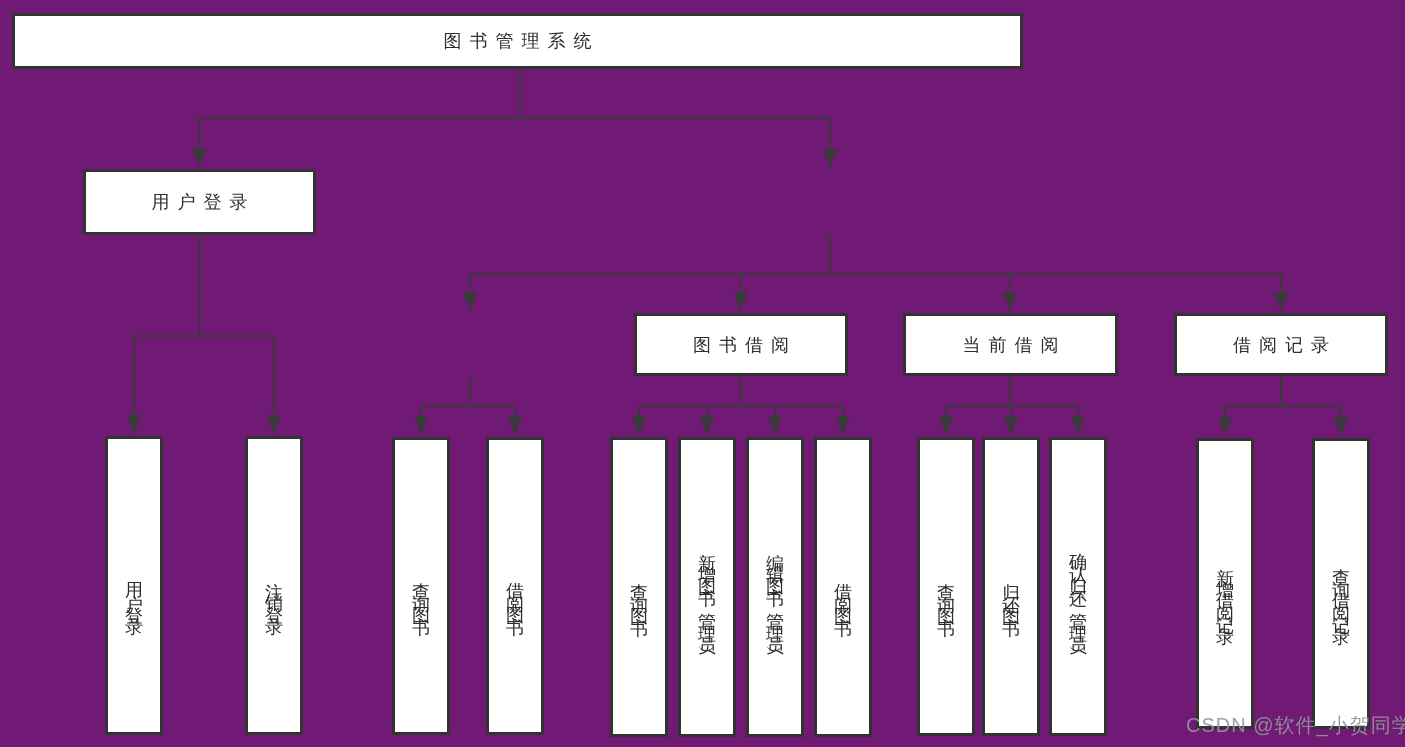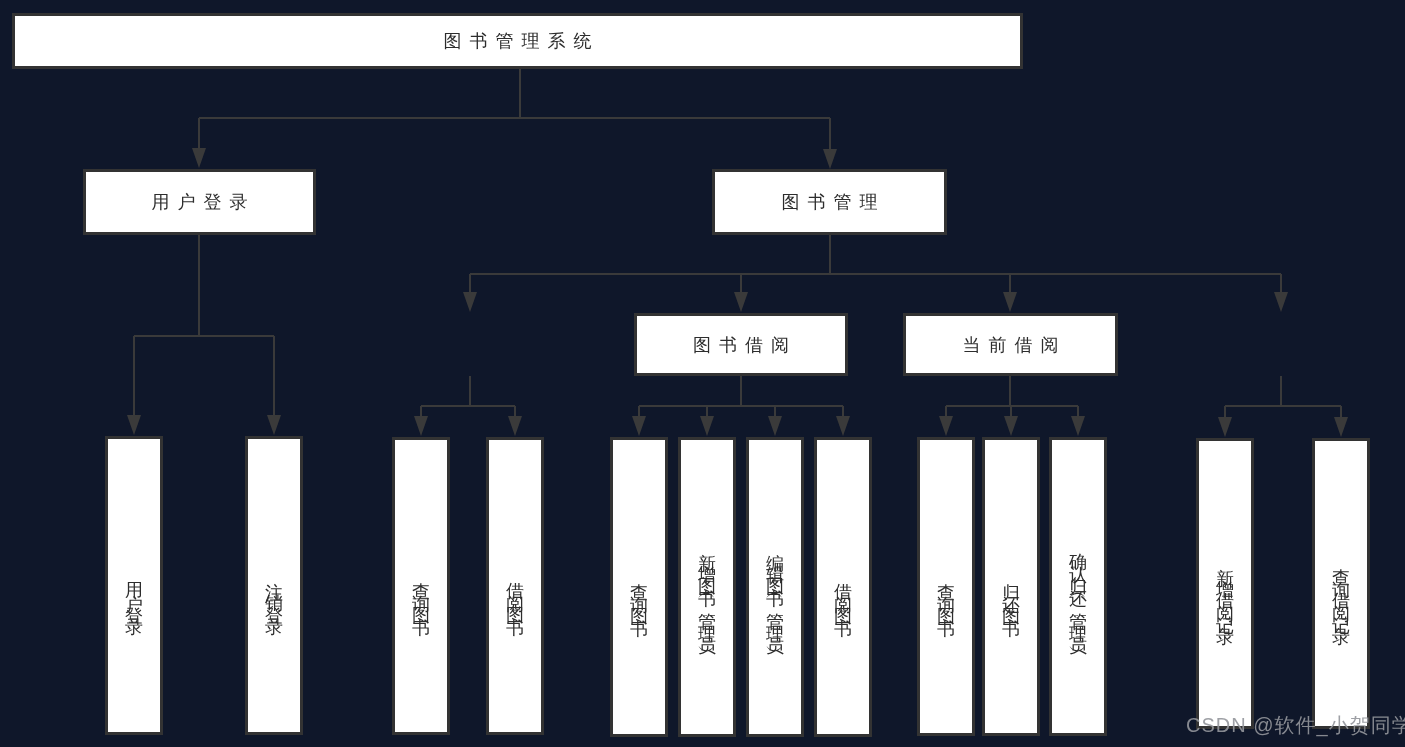--- a/index.html
+++ b/index.html
@@ -5,21 +5,21 @@
   html, body {
     margin: 0;
     padding: 0;
     background: #ffffff;
     font-family: "Liberation Sans", "DejaVu Sans", sans-serif;
   }
   #canvas {
     position: relative;
     width: 1405px;
     height: 747px;
-    background: #0f172a;
+    background: #701a75;
     overflow: hidden;
   }
   #wires {
     position: absolute;
     left: 0; top: 0;
     width: 1405px;
     height: 747px;
   }
   .box {
     position: absolute;
@@ -102,29 +102,29 @@
     </g>
   </svg>
 
   <div class="box" style="left:12px; top:13px; width:1011px; height:56px;">
     <span class="hlabel">图书管理系统</span>
   </div>
 
   <div class="box" style="left:83px; top:169px; width:233px; height:66px;">
     <span class="hlabel">用户登录</span>
   </div>
-  <div class="box" style="left:712px; top:169px; width:235px; height:66px;">
-    <span class="hlabel">图书管理</span>
-  </div>
 
   <div class="box" style="left:903px; top:313px; width:215px; height:63px;">
     <span class="hlabel">当前借阅</span>
   </div>
   <div class="box" style="left:634px; top:313px; width:214px; height:63px;">
     <span class="hlabel">图书借阅</span>
+  </div>
+  <div class="box" style="left:1174px; top:313px; width:214px; height:63px;">
+    <span class="hlabel">借阅记录</span>
   </div>
 
   <div class="box vbox" style="left:105px; top:436px; width:58px; height:299px;">
     <span class="vlabel">用户登录</span>
   </div>
   <div class="box vbox" style="left:245px; top:436px; width:58px; height:299px;">
     <span class="vlabel">注销登录</span>
   </div>
 
   <div class="box vbox" style="left:392px; top:437px; width:58px; height:298px;">

